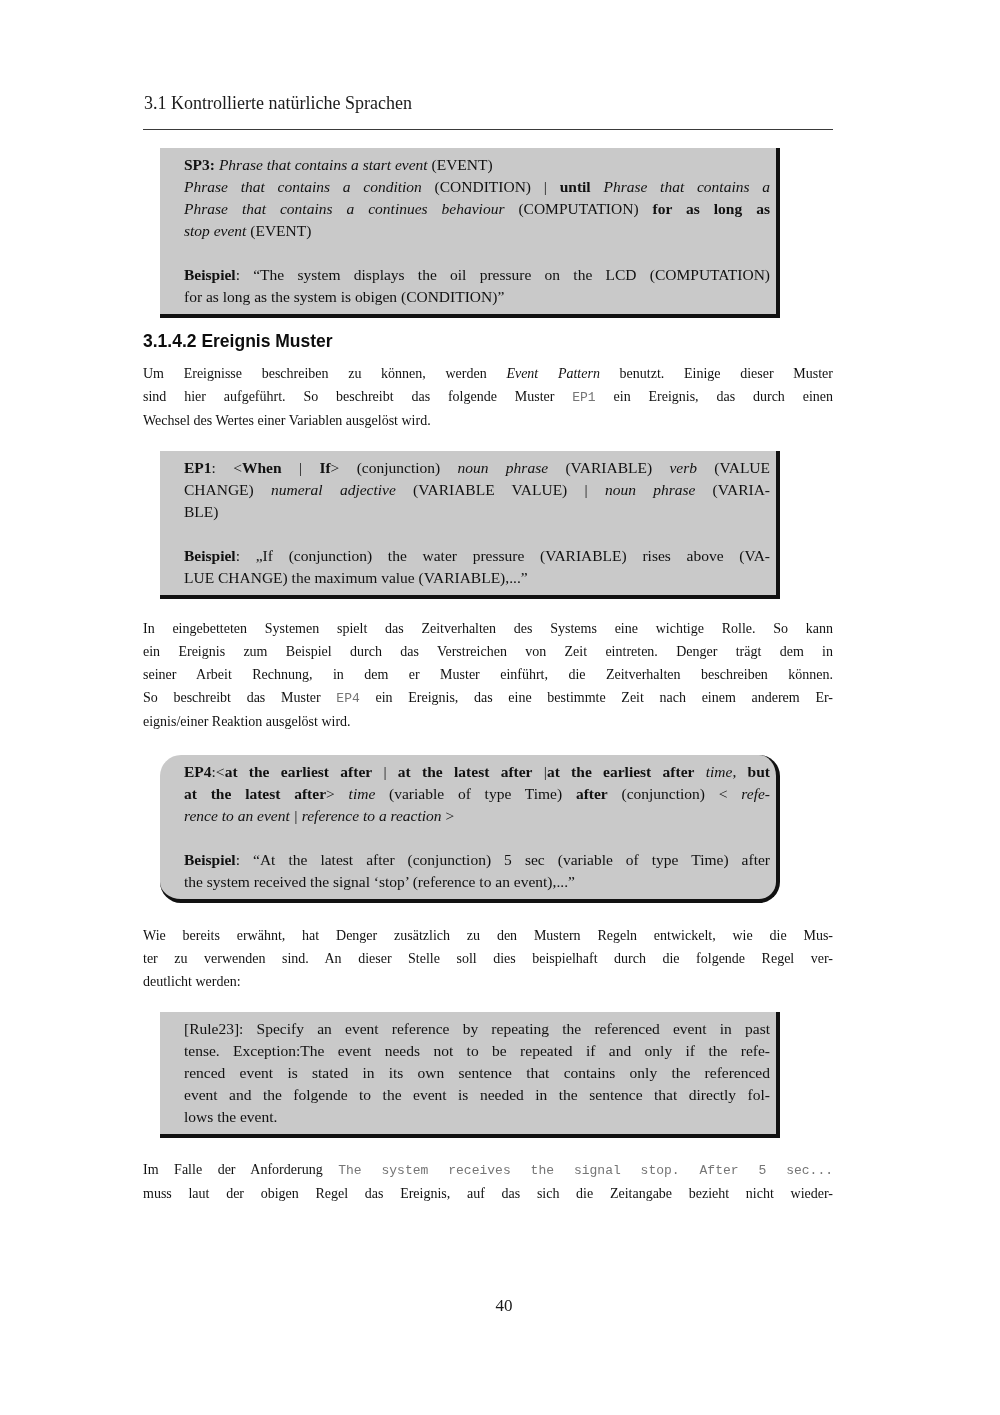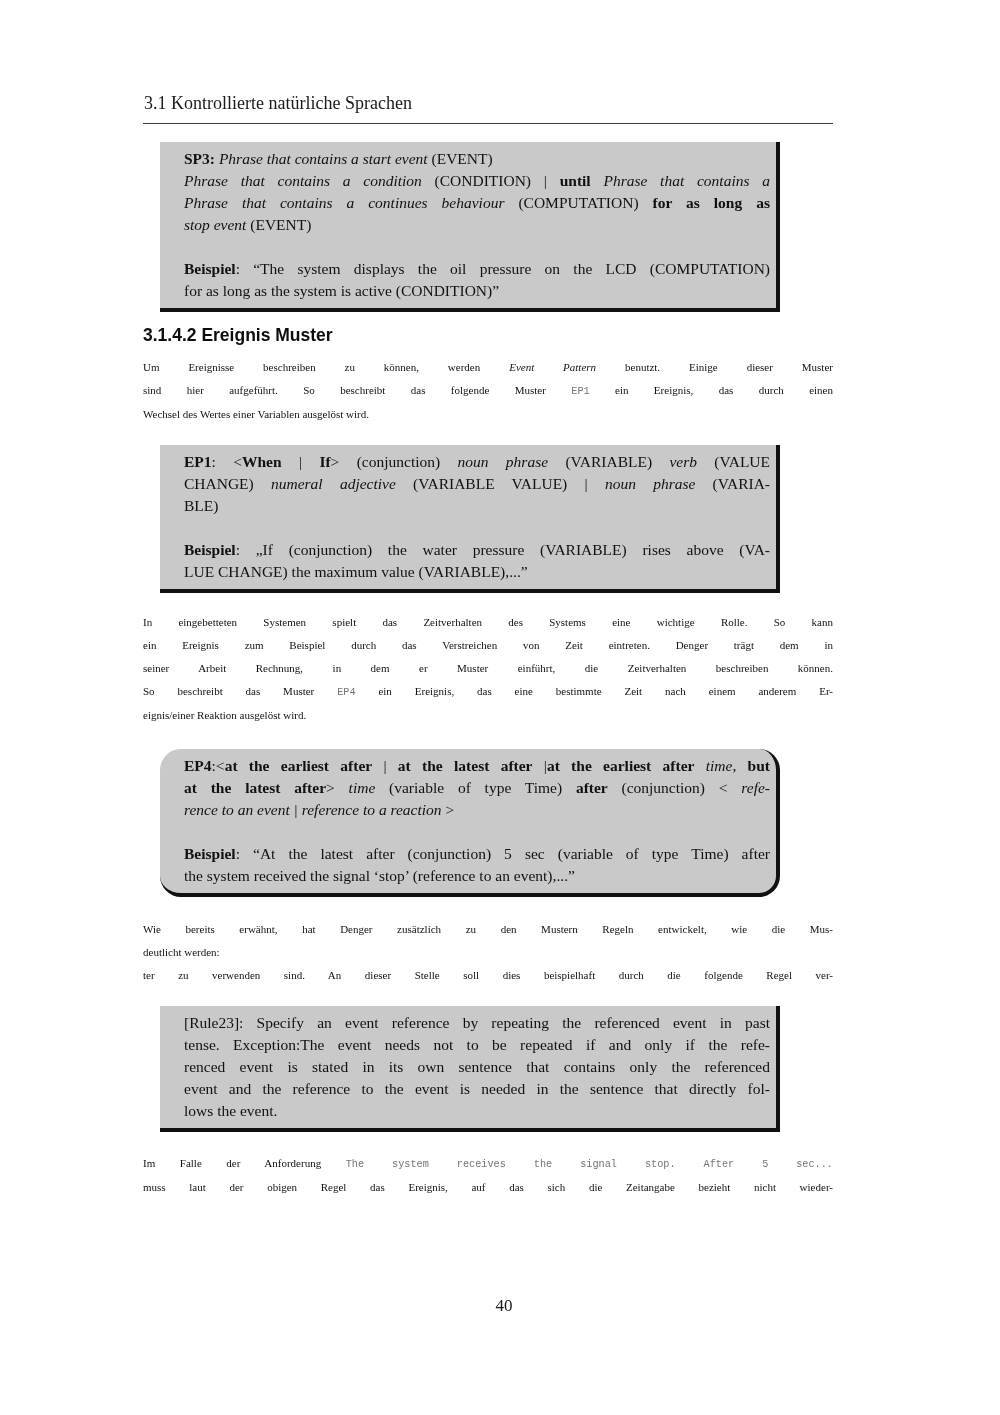--- a/index.html
+++ b/index.html
@@ -5,39 +5,39 @@
   html, body { margin:0; padding:0; }
   body {
     width:1000px; height:1415px; background:#ffffff; position:relative;
     font-family:"Liberation Serif", serif; color:#111;
     -webkit-font-smoothing:antialiased;
   }
   .page-content { position:absolute; left:143px; top:0; width:690px; }
 
   .doc-header {
     margin-top:93px; font-size:18px; color:#1a1a1a;
-    border-bottom:1.5px solid #3a3a3a; padding-bottom:9px; padding-left:1px;
+    border-bottom:1.5px solid #3a3a3a; padding-bottom:15px; padding-left:1px;
   }
 
   .gbox {
     margin-left:17px; width:586px; box-sizing:content-box;
     background:var(--box-bg, #c9c9c9);
     border-right:4px solid var(--box-border, #111);
     border-bottom:4px solid var(--box-border, #111);
     padding:6px 6px 6px 24px;
     font-size:15.5px; line-height:22px;
   }
   .gbox .line.blank { height:22px; }
 
   .section-heading {
     font-family:"Liberation Sans", sans-serif; font-weight:bold;
     font-size:17.5px; margin-top:13px; color:#0d0d0d;
   }
 
-  .para { font-size:11px; line-height:23px; }
+  .para { font-size:14px; line-height:23px; }
 
   .line { text-align:justify; text-align-last:justify; }
   .line.nj { text-align-last:left; }
 
   .b { font-weight:bold; }
   .i { font-style:italic; }
   .m { font-family:"Liberation Mono", "DejaVu Sans Mono", monospace;
        font-size:0.93em; color:var(--mono-color, #757575); }
 
   .m-sp3   { margin-top:18px; }
@@ -63,21 +63,21 @@
     <span>3.1 Kontrollierte natürliche Sprachen</span>
   </div>
 
   <div class="gbox m-sp3">
       <div class="line nj"><span class="b">SP3:</span><span> </span><span class="i">Phrase that contains a start event</span><span> (EVENT)</span></div>
       <div class="line"><span class="i">Phrase that contains a condition</span><span> (CONDITION) | </span><span class="b">until</span><span> </span><span class="i">Phrase that contains a</span></div>
       <div class="line"><span class="i">Phrase that contains a continues behaviour</span><span> (COMPUTATION) </span><span class="b">for as long as</span></div>
       <div class="line nj"><span class="i">stop event</span><span> (EVENT)</span></div>
       <div class="line nj blank"></div>
       <div class="line"><span class="b">Beispiel</span><span>: “The system displays the oil pressure on the LCD (COMPUTATION)</span></div>
-      <div class="line nj"><span>for as long as the system is active (CONDITION)”</span></div>
+      <div class="line nj"><span>for as long as the system is obigen (CONDITION)”</span></div>
     </div>
 
   <div class="section-heading">3.1.4.2 Ereignis Muster</div>
 
   <div class="para m-p1">
       <div class="line"><span>Um Ereignisse beschreiben zu können, werden </span><span class="i">Event Pattern</span><span> benutzt. Einige dieser Muster</span></div>
       <div class="line"><span>sind hier aufgeführt. So beschreibt das folgende Muster </span><span class="m">EP1</span><span> ein Ereignis, das durch einen</span></div>
       <div class="line nj"><span>Wechsel des Wertes einer Variablen ausgelöst wird.</span></div>
     </div>
 
@@ -102,29 +102,29 @@
       <div class="line"><span class="b">EP4</span><span>:&lt;</span><span class="b">at the earliest after</span><span> | </span><span class="b">at the latest after</span><span> |</span><span class="b">at the earliest after</span><span> </span><span class="i">time</span><span>, </span><span class="b">but</span></div>
       <div class="line"><span class="b">at the latest after</span><span>&gt; </span><span class="i">time</span><span> (variable of type Time) </span><span class="b">after</span><span> (conjunction) &lt; </span><span class="i">refe-</span></div>
       <div class="line nj"><span class="i">rence to an event | reference to a reaction</span><span> &gt;</span></div>
       <div class="line nj blank"></div>
       <div class="line"><span class="b">Beispiel</span><span>: “At the latest after (conjunction) 5 sec (variable of type Time) after</span></div>
       <div class="line nj"><span>the system received the signal ‘stop’ (reference to an event),...”</span></div>
     </div>
 
   <div class="para m-p3">
       <div class="line"><span>Wie bereits erwähnt, hat Denger zusätzlich zu den Mustern Regeln entwickelt, wie die Mus-</span></div>
+      <div class="line"><span>ter zu verwenden sind. An dieser Stelle soll dies beispielhaft durch die folgende Regel ver-</span></div>
       <div class="line nj"><span>deutlicht werden:</span></div>
-      <div class="line"><span>ter zu verwenden sind. An dieser Stelle soll dies beispielhaft durch die folgende Regel ver-</span></div>
     </div>
 
   <div class="gbox m-r23">
       <div class="line"><span>[Rule23]: Specify an event reference by repeating the referenced event in past</span></div>
       <div class="line"><span>tense. Exception:The event needs not to be repeated if and only if the refe-</span></div>
       <div class="line"><span>renced event is stated in its own sentence that contains only the referenced</span></div>
-      <div class="line"><span>event and the reference to the event is needed in the sentence that directly fol-</span></div>
+      <div class="line"><span>event and the folgende to the event is needed in the sentence that directly fol-</span></div>
       <div class="line nj"><span>lows the event.</span></div>
     </div>
 
   <div class="para m-p4">
       <div class="line"><span>Im Falle der Anforderung </span><span class="m">The system receives the signal stop. After 5 sec...</span></div>
       <div class="line"><span>muss laut der obigen Regel das Ereignis, auf das sich die Zeitangabe bezieht nicht wieder-</span></div>
     </div>
 
 </div>
 

